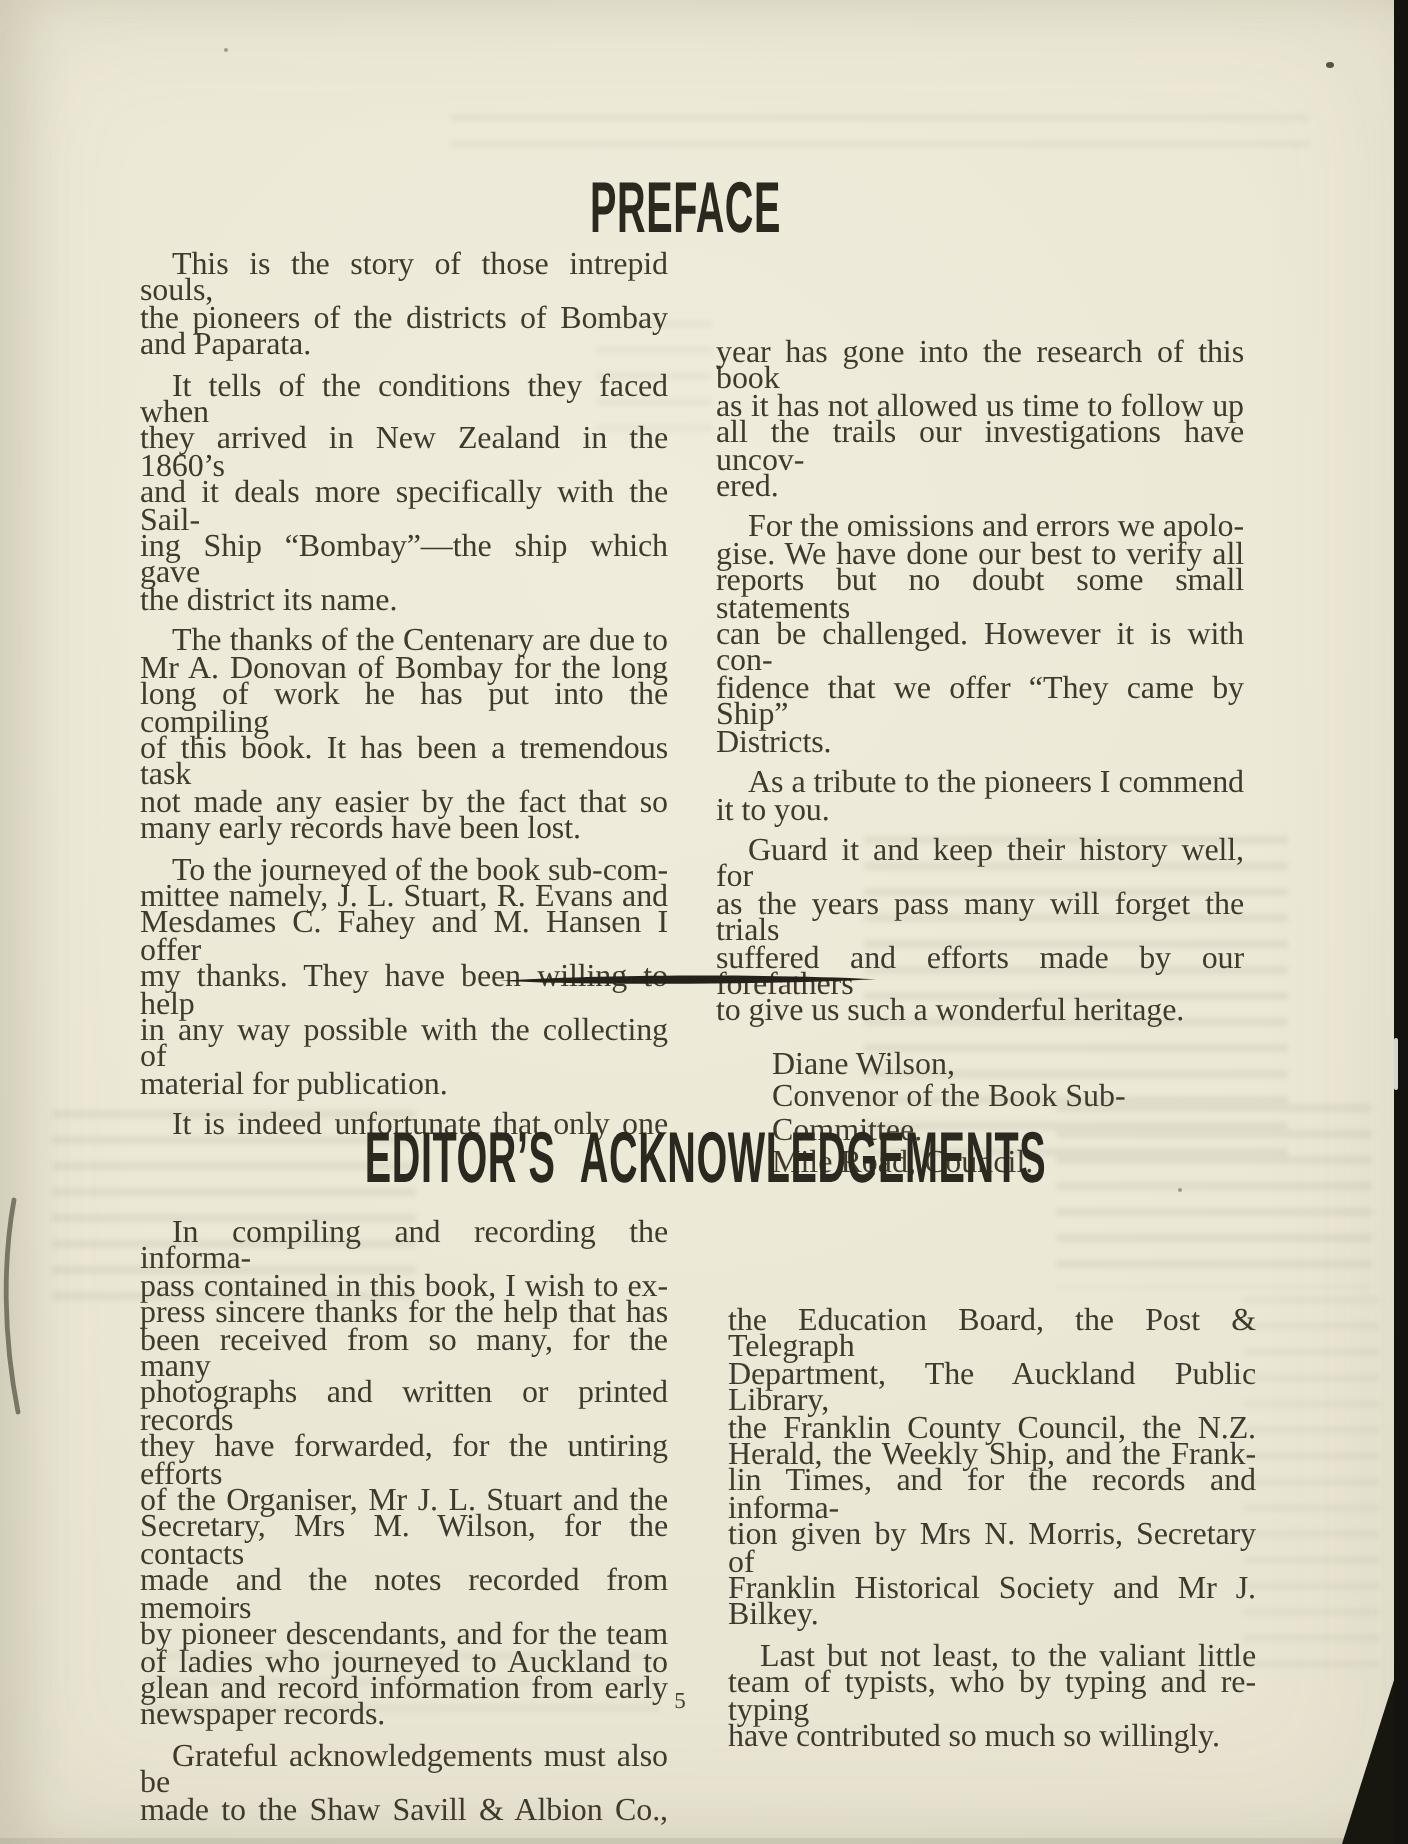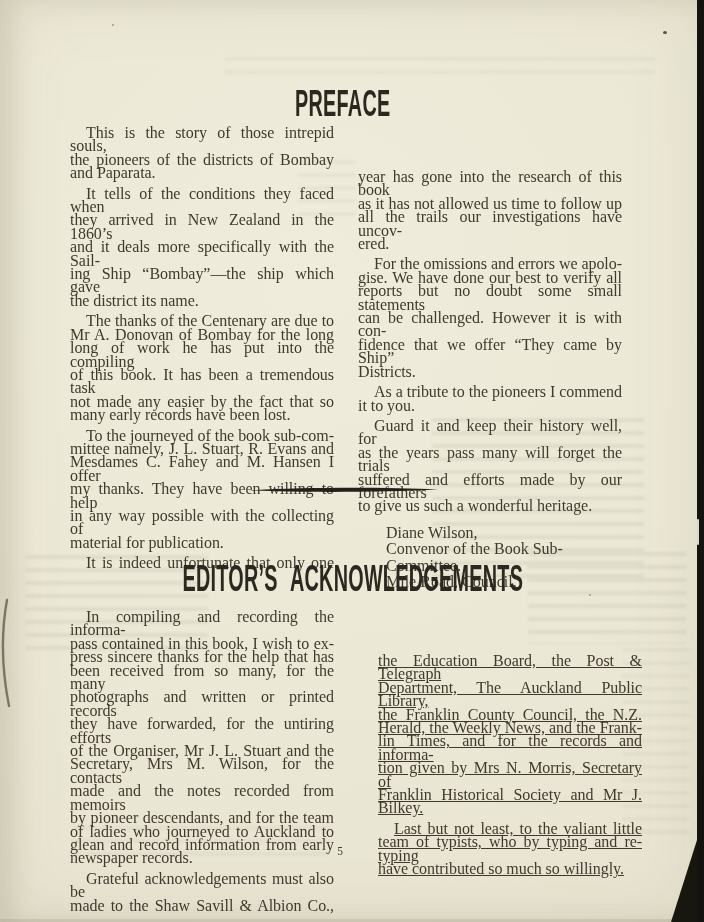--- a/index.html
+++ b/index.html
@@ -28,21 +28,21 @@
   .col{position:absolute;width:264px;color:#403a2e;font-size:16px;}
   .tline{line-height:13.4px;text-align:justify;text-align-last:justify;letter-spacing:-.05px;}
   .para{margin:0 0 7px 0;}
   .para .tline:last-child{text-align-last:left;}
   .para.cont .tline:last-child{text-align-last:justify;}
   .para .tline:first-child{text-indent:16px;}
   .col.continued .para:first-child .tline:first-child{text-indent:0;margin-top:44px;}
   #pref-left{left:70px;top:126px;}
   #pref-right{left:358px;top:126px;}
   #ack-left{left:70px;top:610px;}
-  #ack-right{left:378px;top:610px;text-decoration:underline;}
+  #ack-right{left:364px;top:610px;}
   
   .sig{margin-top:12px;}
   .sig-line{line-height:16.5px;text-align:left;}
   .pref-sig .sig-line{padding-left:28px;}
   .ack-sig{margin-top:16px;}
   .ack-sig .sig-line{line-height:25px;}
   .ack-sig .sig-line:nth-child(1){padding-left:103px;}
   .ack-sig .sig-line:nth-child(2){padding-left:132px;}
   
   .divider{position:absolute;left:250px;top:486px;width:188px;height:8px;}
@@ -165,21 +165,21 @@
             <div class="tline">Grateful acknowledgements must also be</div>
             <div class="tline">made to the Shaw Savill &amp; Albion Co.,</div>
           </div>
         </div>
       <div class="col continued" id="ack-right">
         <div>
             <div class="para">
               <div class="tline">the Education Board, the Post &amp; Telegraph</div>
               <div class="tline">Department, The Auckland Public Library,</div>
               <div class="tline">the Franklin County Council, the N.Z.</div>
-              <div class="tline">Herald, the Weekly News, and the Frank-</div>
+              <div class="tline">Herald, the Weekly Ship, and the Frank-</div>
               <div class="tline">lin Times, and for the records and informa-</div>
               <div class="tline">tion given by Mrs N. Morris, Secretary of</div>
               <div class="tline">Franklin Historical Society and Mr J. Bilkey.</div>
             </div>
             <div class="para">
               <div class="tline">Last but not least, to the valiant little</div>
               <div class="tline">team of typists, who by typing and re-typing</div>
               <div class="tline">have contributed so much so willingly.</div>
             </div>
           </div>

